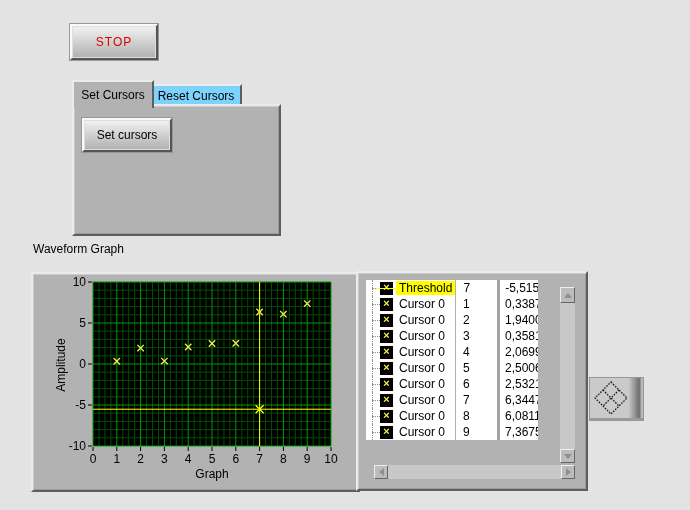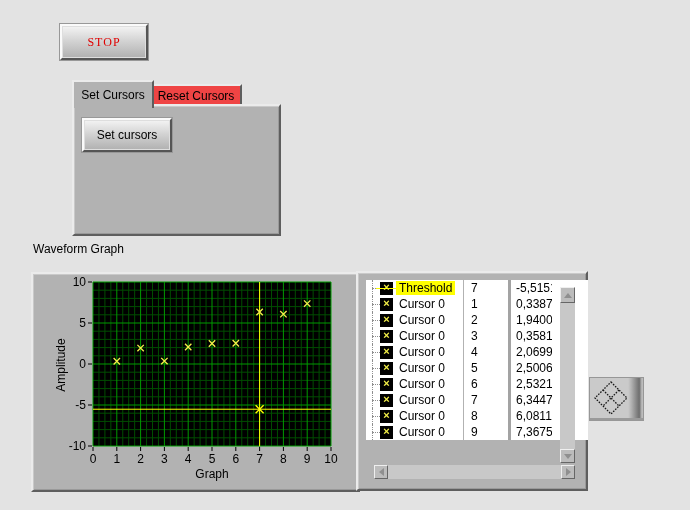--- a/index.html
+++ b/index.html
@@ -15,28 +15,28 @@
   }
   .lv-btn {
     position:absolute; display:flex; align-items:center; justify-content:center;
     background:linear-gradient(180deg,#f4f4f4 0%,#d2d2d2 48%,#b0b0b0 100%);
     border:2px solid; border-color:#fafafa #555 #555 #fafafa;
     box-shadow: 0 0 0 1px #989898, inset 0 0 0 1px #dedede;
     cursor:pointer; user-select:none;
   }
 
   
-  .stop-btn { left:60px; top:24px; width:84px; height:32px;font-family:Liberation Serif, serif; }
+  .stop-btn { left:70px; top:24px; width:84px; height:32px; }
   .stop-btn span { color:#e00000; letter-spacing:1px; }
 
   
   .tab { position:absolute; display:flex; align-items:center; justify-content:center;
          background:#b2b2b2; border:2px solid; border-color:#ebebeb #5e5e5e #b2b2b2 #ebebeb; border-bottom:none; }
   .tab-active { left:72px; top:80px; width:78px; height:26px; z-index:3; }
-  .tab-inactive { left:150px; top:84px; width:88px; height:20px; z-index:1; background:#ef4444; }
+  .tab-inactive { left:150px; top:84px; width:88px; height:20px; z-index:1; background:#7dd3fc; }
   .tab-body { left:72px; top:104px; width:205px; height:128px; z-index:2; }
   .set-cursors-btn { left:8px; top:12px; width:86px; height:30px; }
 
   
   .graph-title { position:absolute; left:33px; top:242px; }
   .plot-legend { position:absolute; left:255px; top:247px; width:95px; height:22px;
     background:linear-gradient(180deg,#d6d6d6,#b8b8b8);
     border:1px solid; border-color:#f0f0f0 #6a6a6a #6a6a6a #f0f0f0;
     display:flex; align-items:center; box-shadow:1px 1px 0 #8f8f8f; }
   .plot-legend .lbl { margin-left:13px; flex:1; }
@@ -51,21 +51,21 @@
   
   .cursor-panel { left:356px; top:271px; width:228px; height:216px; }
   .ctable { position:absolute; left:8px; top:7px; }
   .thead { display:flex; height:16px; }
   .hcell { background:linear-gradient(180deg,#dcdcdc,#a9a9a9);
     border:1px solid; border-color:#f3f3f3 #6f6f6f #6f6f6f #f3f3f3;
     font-weight:bold; box-sizing:border-box; line-height:13px; padding-left:6px; }
   .h-name { width:97px; }
   .h-x { width:45px; }
   .h-y { width:44px; }
-  .rows { width:222px; background:#0f172a; }
+  .rows { width:172px; background:#0f172a; }
   .crow { display:flex; height:16px; align-items:center; background:#fff; }
   .cell-name { width:97px; display:flex; align-items:center; height:16px; box-sizing:border-box; }
   .tree { width:14px; height:16px; position:relative; flex:none; }
   .tree::before { content:""; position:absolute; left:6px; top:0; bottom:0; border-left:1px dotted #8f8f8f; }
   .tree::after  { content:""; position:absolute; left:6px; right:0; top:8px; border-top:1px dotted #8f8f8f; }
   .cicon { width:13px; height:13px; background:#000; position:relative; flex:none; }
   .cicon::after { content:"\00d7"; position:absolute; left:0; right:0; top:-1px; text-align:center;
     color:#f4f149; font-size:11px; font-weight:bold; line-height:13px; }
   .cicon.xhair::before { content:""; position:absolute; left:-4px; right:-4px; top:6px; height:1px;
     background:#ffff00; z-index:1; }

